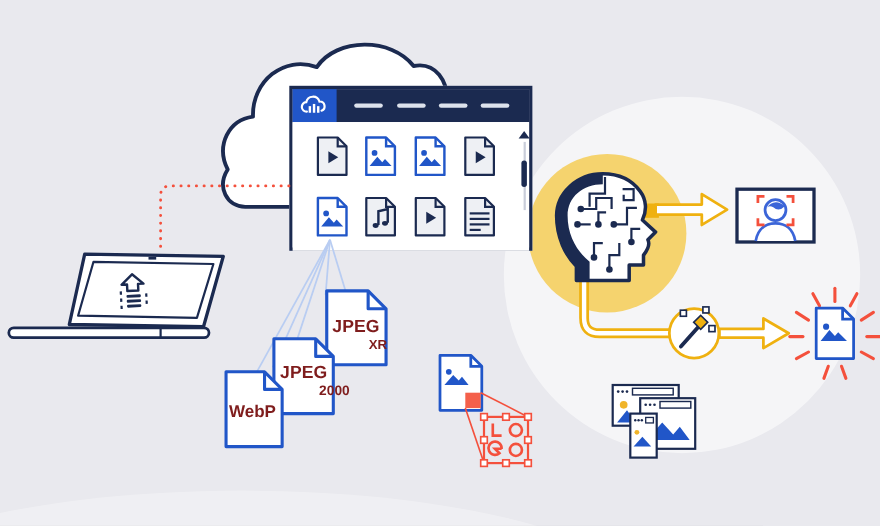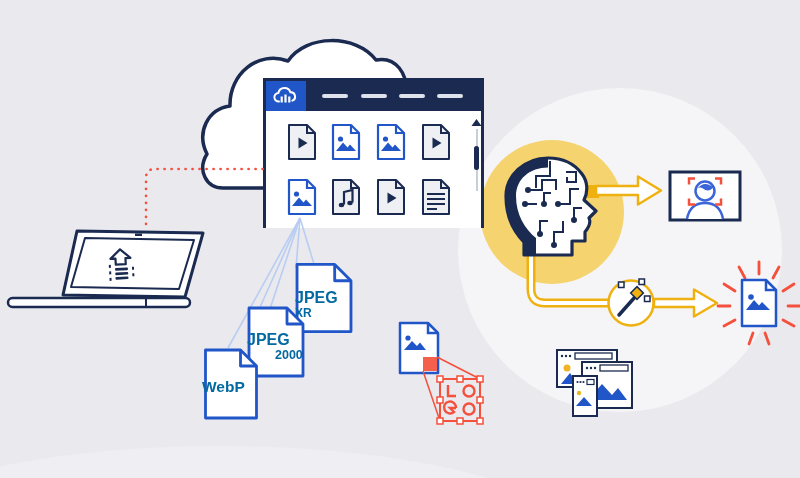--- a/index.html
+++ b/index.html
@@ -20,21 +20,21 @@
   .win-header{position:relative;height:30px;background:#1b2a50;display:flex;align-items:center;}
   .win-logo{width:40px;height:30px;background:#2156c8;display:flex;align-items:center;justify-content:center;flex:0 0 auto;}
   .win-menu{position:relative;flex:1;height:100%;}
   .dash{position:absolute;top:13px;width:26px;height:3.5px;background:#dde2ec;border-radius:2px;}
   .win-body{position:relative;height:117px;background:#fff;}
   .file-icon{position:absolute;width:32px;height:38px;}
   .scroll-track{position:absolute;left:210px;top:18px;width:1.5px;height:62px;background:#c9cdd9;}
 
   
   .fmt-doc{width:58px;height:72px;}
-  .doc-label{position:absolute;left:0;width:100%;color:#0369a1;
+  .doc-label{position:absolute;left:0;width:100%;text-align:center;color:#7f1d1d;
              font-weight:bold;line-height:1.05;letter-spacing:0;}
 </style>
 </head>
 <body>
 
 <div id="canvas">
 
   <div class="abs bg-circle"></div>
   <div class="abs bg-wave"></div>
 
@@ -181,31 +181,31 @@
       <line x1="92" y1="4" x2="106" y2="50"></line>
     </g>
   </svg>
 
   <div class="abs" style="left:295px;top:262px;width:57px;height:70px">
     <svg class="fmt-doc" width="57" height="70" viewBox="0 0 57 70">
       <path d="M2,2 H39 L55,18 V68 H2 Z" fill="#ffffff" stroke="#2156c8" stroke-width="2.8" stroke-linejoin="round"></path>
       <path d="M39,2 V18 H55" fill="none" stroke="#2156c8" stroke-width="2.8" stroke-linejoin="round"></path>
     </svg>
     <div class="doc-label" style="top:28px;font-size:16px">JPEG</div>
-    <div class="doc-label" style="top:45px;font-size:12px;padding-left:0">XR</div>
+    <div class="doc-label" style="top:45px;font-size:12px;padding-left:20px">XR</div>
   </div>
   <div class="abs" style="left:247px;top:306px;width:58px;height:72px">
     <svg class="fmt-doc" width="58" height="72" viewBox="0 0 58 72">
       <path d="M2,2 H40 L56,18 V70 H2 Z" fill="#ffffff" stroke="#2156c8" stroke-width="2.8" stroke-linejoin="round"></path>
       <path d="M40,2 V18 H56" fill="none" stroke="#2156c8" stroke-width="2.8" stroke-linejoin="round"></path>
     </svg>
     <div class="doc-label" style="top:26px;font-size:16px">JPEG</div>
     <div class="doc-label" style="top:43px;font-size:12.5px;padding-left:28px">2000</div>
   </div>
-  <div class="abs" style="left:202px;top:348px;width:55px;height:72px">
+  <div class="abs" style="left:202px;top:336px;width:55px;height:72px">
     <svg class="fmt-doc" width="55" height="72" viewBox="0 0 55 72">
       <path d="M2,2 H37 L53,18 V70 H2 Z" fill="#ffffff" stroke="#2156c8" stroke-width="2.8" stroke-linejoin="round"></path>
       <path d="M37,2 V18 H53" fill="none" stroke="#2156c8" stroke-width="2.8" stroke-linejoin="round"></path>
     </svg>
     <div class="doc-label" style="top:31px;font-size:15.5px">WebP</div>
   </div>
 
   <svg class="abs" style="left:668px;top:170px" width="74" height="52" viewBox="0 0 74 52">
     <rect x="2" y="2" width="70" height="48" fill="#ffffff" stroke="#1b2a50" stroke-width="3"></rect>
     <path d="M19,49 C 21,38 28,33 37,33 C 46,33 53,38 55,49" fill="#ffffff" stroke="#3b65d8" stroke-width="2.5"></path>

